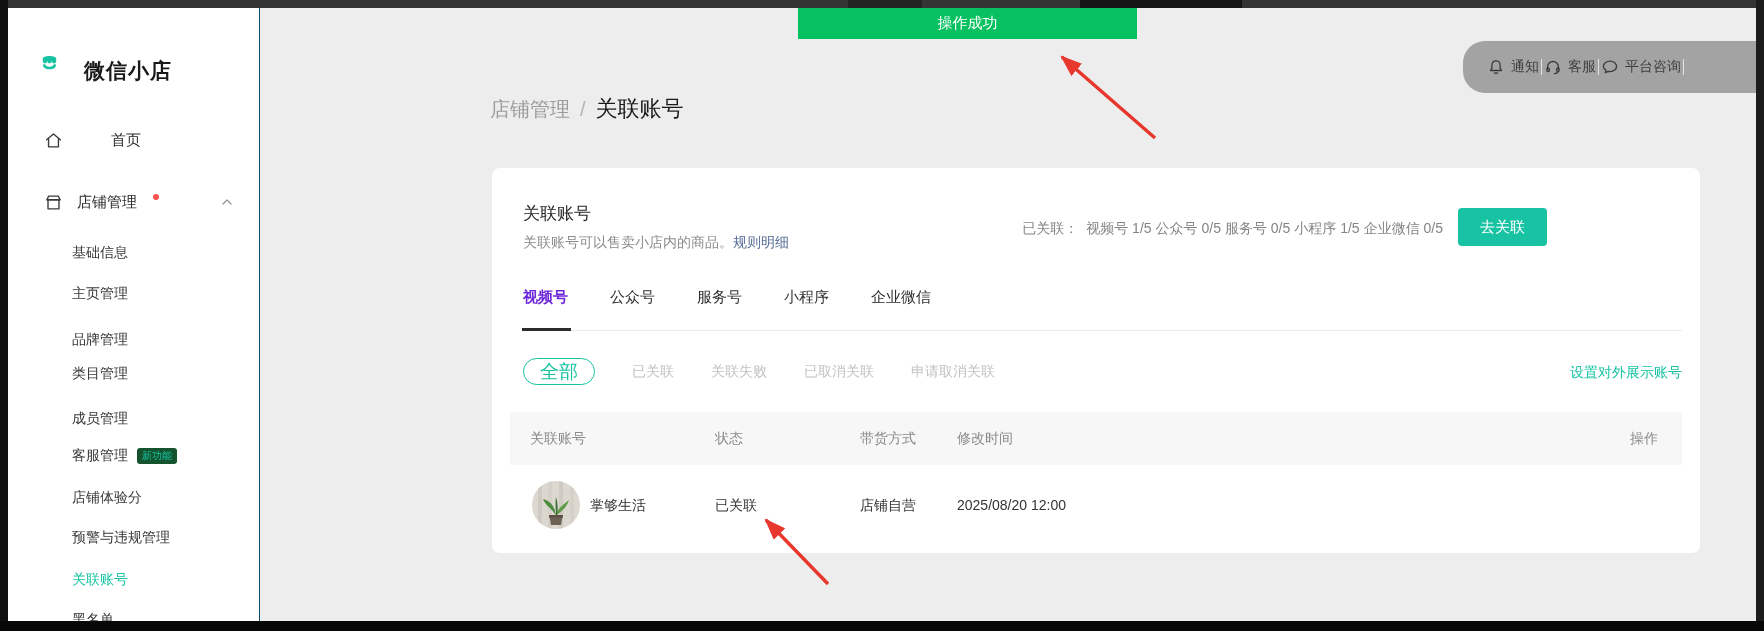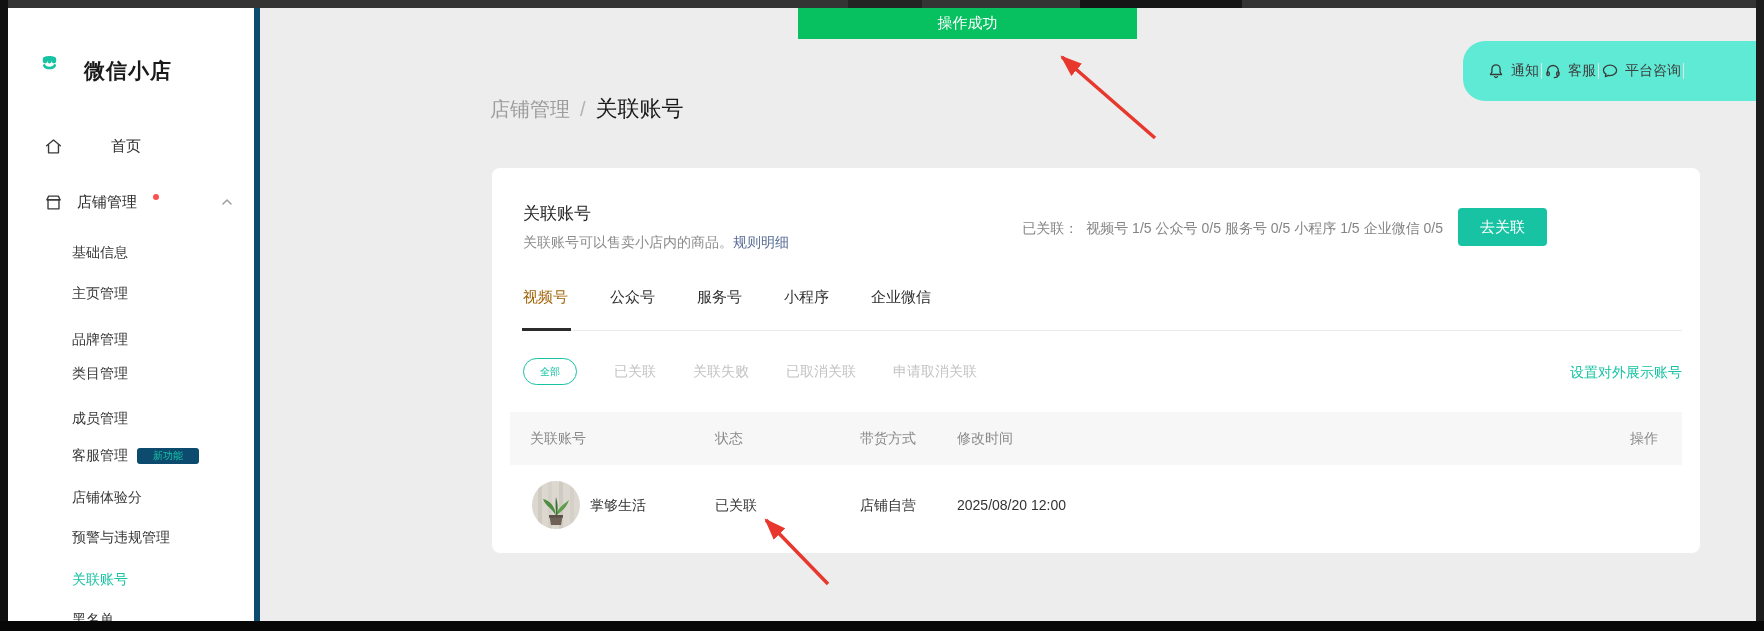--- a/index.html
+++ b/index.html
@@ -9,38 +9,38 @@
 
 
 .frame-top { position:absolute; left:0; top:0; width:1764px; height:8px; background:#343434; z-index:50; }
 .ft-dark1 { position:absolute; left:848px; top:0; width:74px; height:8px; background:#232323; z-index:51; }
 .ft-dark2 { position:absolute; left:1080px; top:0; width:162px; height:8px; background:#161616; z-index:51; }
 .frame-left { position:absolute; left:0; top:0; width:8px; height:631px; background:#101010; z-index:52; }
 .frame-right { position:absolute; right:0; top:0; width:8px; height:631px; background:#1c1c1c; z-index:52; }
 .frame-bottom { position:absolute; left:0; bottom:0; width:1764px; height:10px; background:#070707; z-index:52; }
 
 
-.sidebar { position:absolute; left:8px; top:8px; width:252px; height:613px; background:#ffffff; border-right:6px solid #0c4a6e; z-index:5; }
+.sidebar { position:absolute; left:8px; top:8px; width:252px; height:613px; background:#ffffff; border-right:1px solid #0c4a6e; z-index:5; }
 .logo { position:absolute; left:32px; top:46px; display:flex; align-items:center; gap:10px; }
 .logo-text { font-size:21px; font-weight:bold; color:#1a1a1a; letter-spacing:1px; }
 .side-item { position:absolute; left:36px; height:34px; display:flex; align-items:center; gap:14px; font-size:15px; color:#2d2d2d; cursor:pointer; white-space:nowrap; }
 .si-icon { width:19px; height:19px; display:inline-flex; }
 .si-icon svg { width:19px; height:19px; }
 .dot { width:6px; height:6px; border-radius:50%; background:#fa5151; margin-left:2px; margin-top:-10px; }
 .chev { position:absolute; left:212px; width:14px; height:14px; cursor:pointer; }
 .chev svg { width:14px; height:14px; }
 .sub-item { position:absolute; left:64px; height:30px; display:flex; align-items:center; font-size:14px; color:#383838; cursor:pointer; white-space:nowrap; }
 .sub-item.active { color:var(--accent); }
-.badge { margin-left:9px; font-size:10px; line-height:1; color:var(--accent); background:#0c4a6e; padding:3px 16px; border-radius:3px; }
+.badge { margin-left:9px; font-size:10px; line-height:1; color:var(--accent); background:#14532d; padding:3px 5px; border-radius:3px; }
 
 
 .toast { position:absolute; left:798px; top:8px; width:339px; height:31px; background:var(--toast); color:#ffffff; font-size:15px; display:flex; align-items:center; justify-content:center; z-index:40; }
 
 
-.topbar { position:absolute; left:1463px; top:41px; width:301px; height:60px; background:#5eead4; border-radius:22px 0 0 22px; display:flex; align-items:center; padding-left:24px; gap:2px; z-index:10; }
+.topbar { position:absolute; left:1463px; top:41px; width:301px; height:52px; background:#a3a3a3; border-radius:22px 0 0 22px; display:flex; align-items:center; padding-left:24px; gap:2px; z-index:10; }
 .tb-item { display:flex; align-items:center; gap:6px; font-size:14px; color:#3f3f3f; cursor:pointer; white-space:nowrap; }
 .tb-item svg { width:18px; height:18px; }
 .tb-sep { width:1px; height:16px; background:#e3e3e3; flex:none; }
 
 
 .breadcrumb { position:absolute; left:490px; top:94px; display:flex; align-items:baseline; gap:10px; z-index:2; }
 .bc-parent { font-size:20px; color:#9c9c9c; cursor:pointer; }
 .bc-sep { font-size:20px; color:#b3b3b3; }
 .bc-current { font-size:22px; color:#1a1a1a; }
 
@@ -48,26 +48,26 @@
 .card { position:absolute; left:492px; top:168px; width:1208px; height:385px; background:#ffffff; border-radius:8px; z-index:2; }
 .card-title { position:absolute; left:31px; top:34px; font-size:17px; font-weight:500; color:#262626; }
 .card-desc { position:absolute; left:31px; top:66px; font-size:14px; color:#8c8c8c; white-space:nowrap; }
 .rules-link { color:var(--linkblue); cursor:pointer; }
 .stats { position:absolute; right:257px; top:52px; font-size:14px; color:#848484; white-space:nowrap; }
 .stats span { margin-left:4px; }
 .primary-btn { position:absolute; left:966px; top:40px; width:89px; height:38px; background:var(--accent); color:#fff; font-size:15px; border:none; border-radius:4px; cursor:pointer; }
 
 .tabs { position:absolute; left:31px; top:120px; display:flex; gap:42px; }
 .tab { font-size:15px; color:#2f2f2f; cursor:pointer; white-space:nowrap; }
-.tab.active { color:#a16207; font-weight:400; }
+.tab.active { color:#6d28d9; font-weight:700; }
 .tabs-underline { position:absolute; left:30px; top:160px; width:49px; height:3px; background:#2b2b2b; }
 .tabs-divider { position:absolute; left:30px; top:162px; width:1160px; height:1px; background:#ebebeb; }
 
 .filters { position:absolute; left:31px; top:190px; height:27px; display:flex; align-items:center; gap:37px; }
-.filter-pill { height:27px; border:1px solid var(--accent); color:var(--accent); border-radius:14px; font-size:10px; display:flex; align-items:center; justify-content:center; padding:0 16px; cursor:pointer; }
+.filter-pill { height:27px; border:1px solid var(--accent); color:var(--accent); border-radius:14px; font-size:19px; display:flex; align-items:center; justify-content:center; padding:0 16px; cursor:pointer; }
 .filter-item { font-size:14px; color:#c3c3c3; cursor:pointer; white-space:nowrap; }
 .display-link { position:absolute; right:18px; top:196px; font-size:14px; color:var(--accent); cursor:pointer; }
 
 .thead { position:absolute; left:18px; top:244px; width:1172px; height:53px; background:#f7f7f7; }
 .th { position:absolute; top:0; height:53px; line-height:53px; font-size:14px; color:#8a8a8a; white-space:nowrap; }
 .trow { position:absolute; left:18px; top:297px; width:1172px; height:80px; background:#ffffff; }
 .td { position:absolute; top:0; height:80px; line-height:80px; font-size:14px; color:#333333; white-space:nowrap; }
 .avatar { position:absolute; left:22px; top:16px; width:48px; height:48px; border-radius:50%; overflow:hidden; }
 .avatar svg { width:48px; height:48px; display:block; }
 .action-link { color:var(--accent); cursor:pointer; }
@@ -93,21 +93,21 @@
     <div class="logo">
       <span class="si-icon" style="width:34px;height:34px">
         <svg viewBox="0 0 34 34" width="34" height="34">
           <path d="M5 8.2 C5 4.8 12 3.4 17 3.4 C22 3.4 29 4.8 29 8.2 L29 12.6 A4 4.2 0 0 1 21 12.6 A4 4.2 0 0 1 13 12.6 A4 4.2 0 0 1 5 12.6 Z" fill="var(--accent)"></path>
           <path d="M7.6 20.5 C10.2 26.6 23.8 26.6 26.4 20.5" fill="none" stroke="var(--accent)" stroke-width="4.6" stroke-linecap="round"></path>
         </svg>
       </span>
       <span class="logo-text">微信小店</span>
     </div>
 
-  <div class="side-item" style="top: 121px; gap: 48px;">
+  <div class="side-item" style="top: 115px; gap: 48px;">
         <span class="si-icon">
           <svg viewBox="0 0 18 18" fill="none" stroke="#3a3a3a" stroke-width="1.3" stroke-linecap="round" stroke-linejoin="round">
             <path d="M2.5 8.3 L9 2.8 L15.5 8.3"></path>
             <path d="M4.3 7.2 V15 H13.7 V7.2"></path>
           </svg>
         </span>
         <span>首页</span>
       </div>
       <div class="side-item" style="top: 177px;">
         <span class="si-icon">

